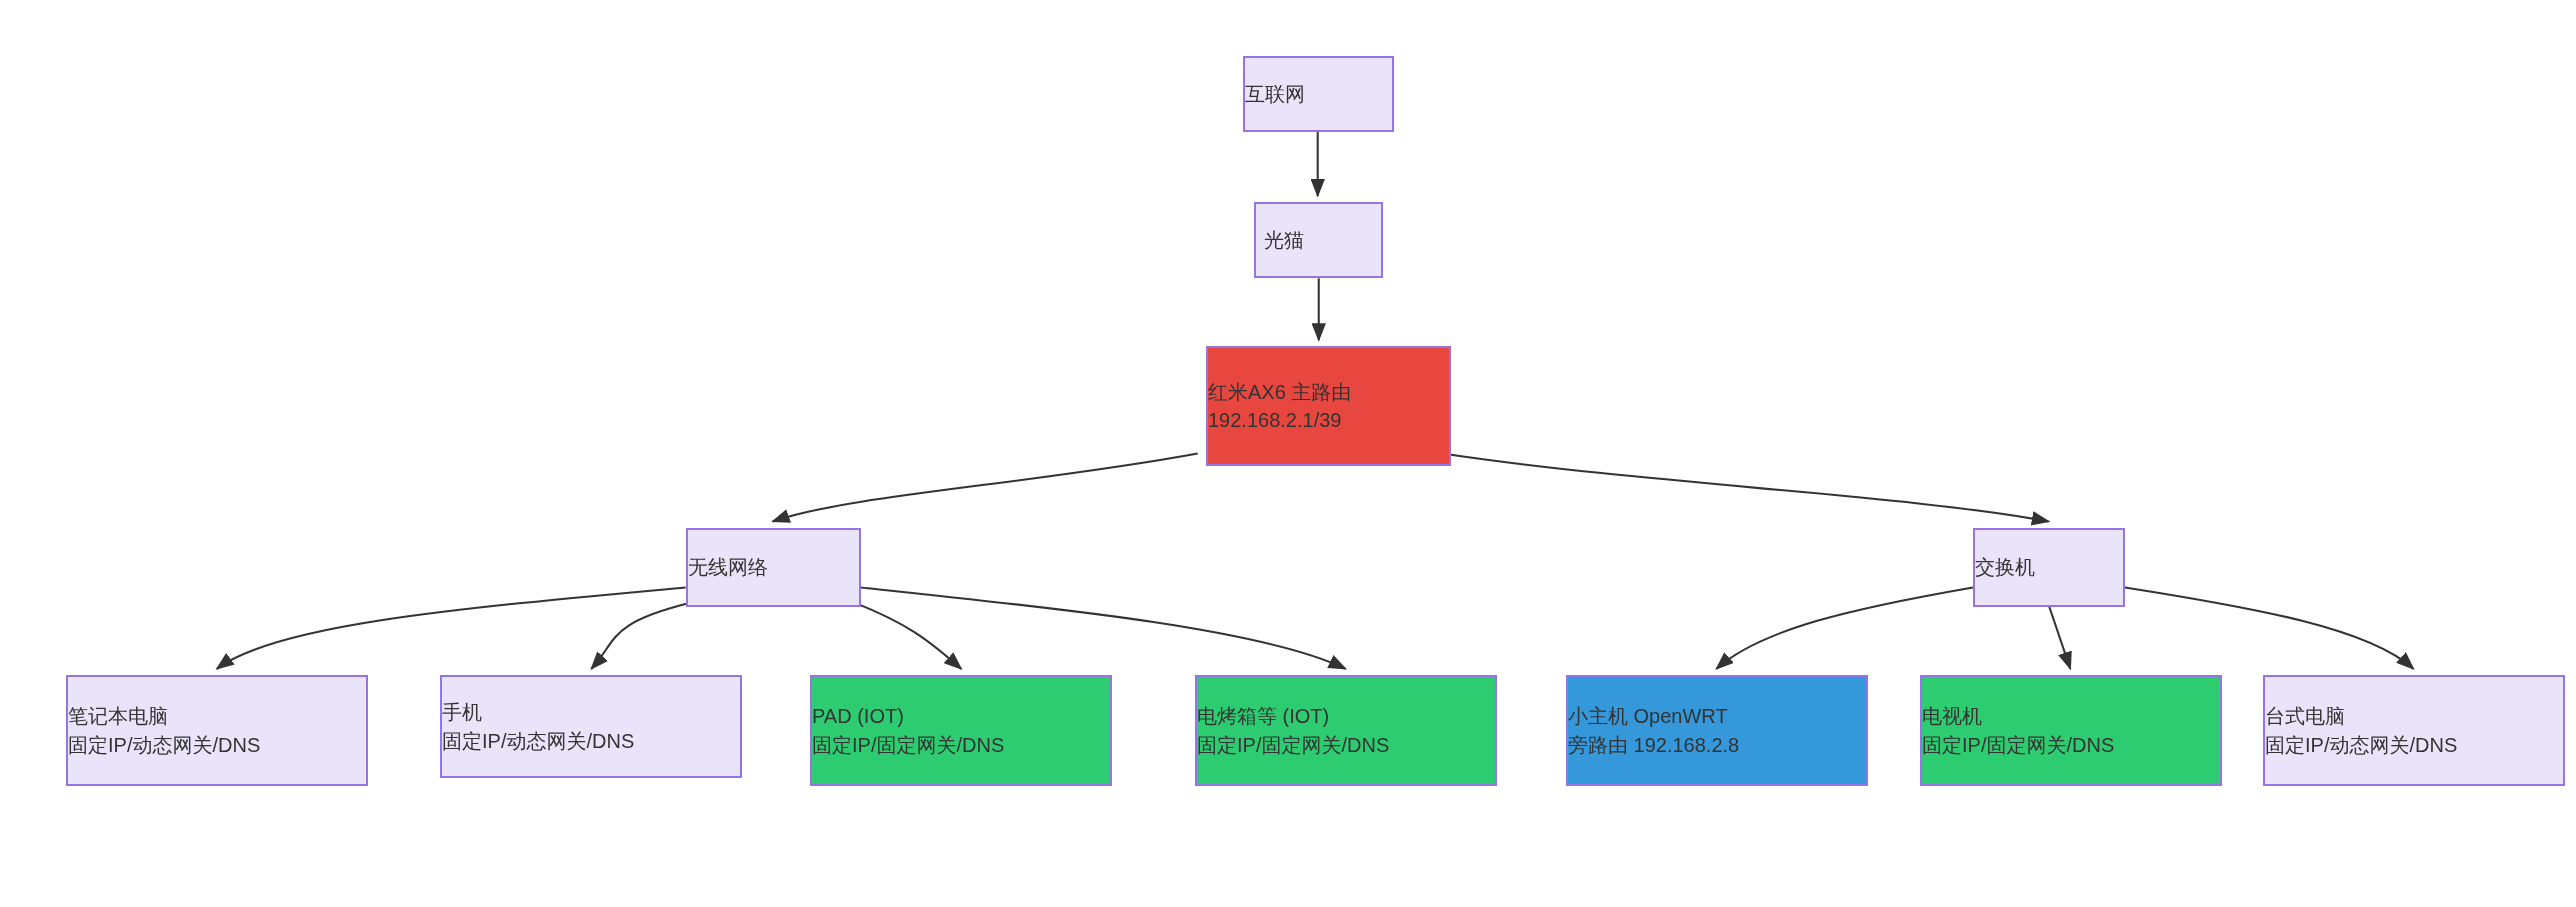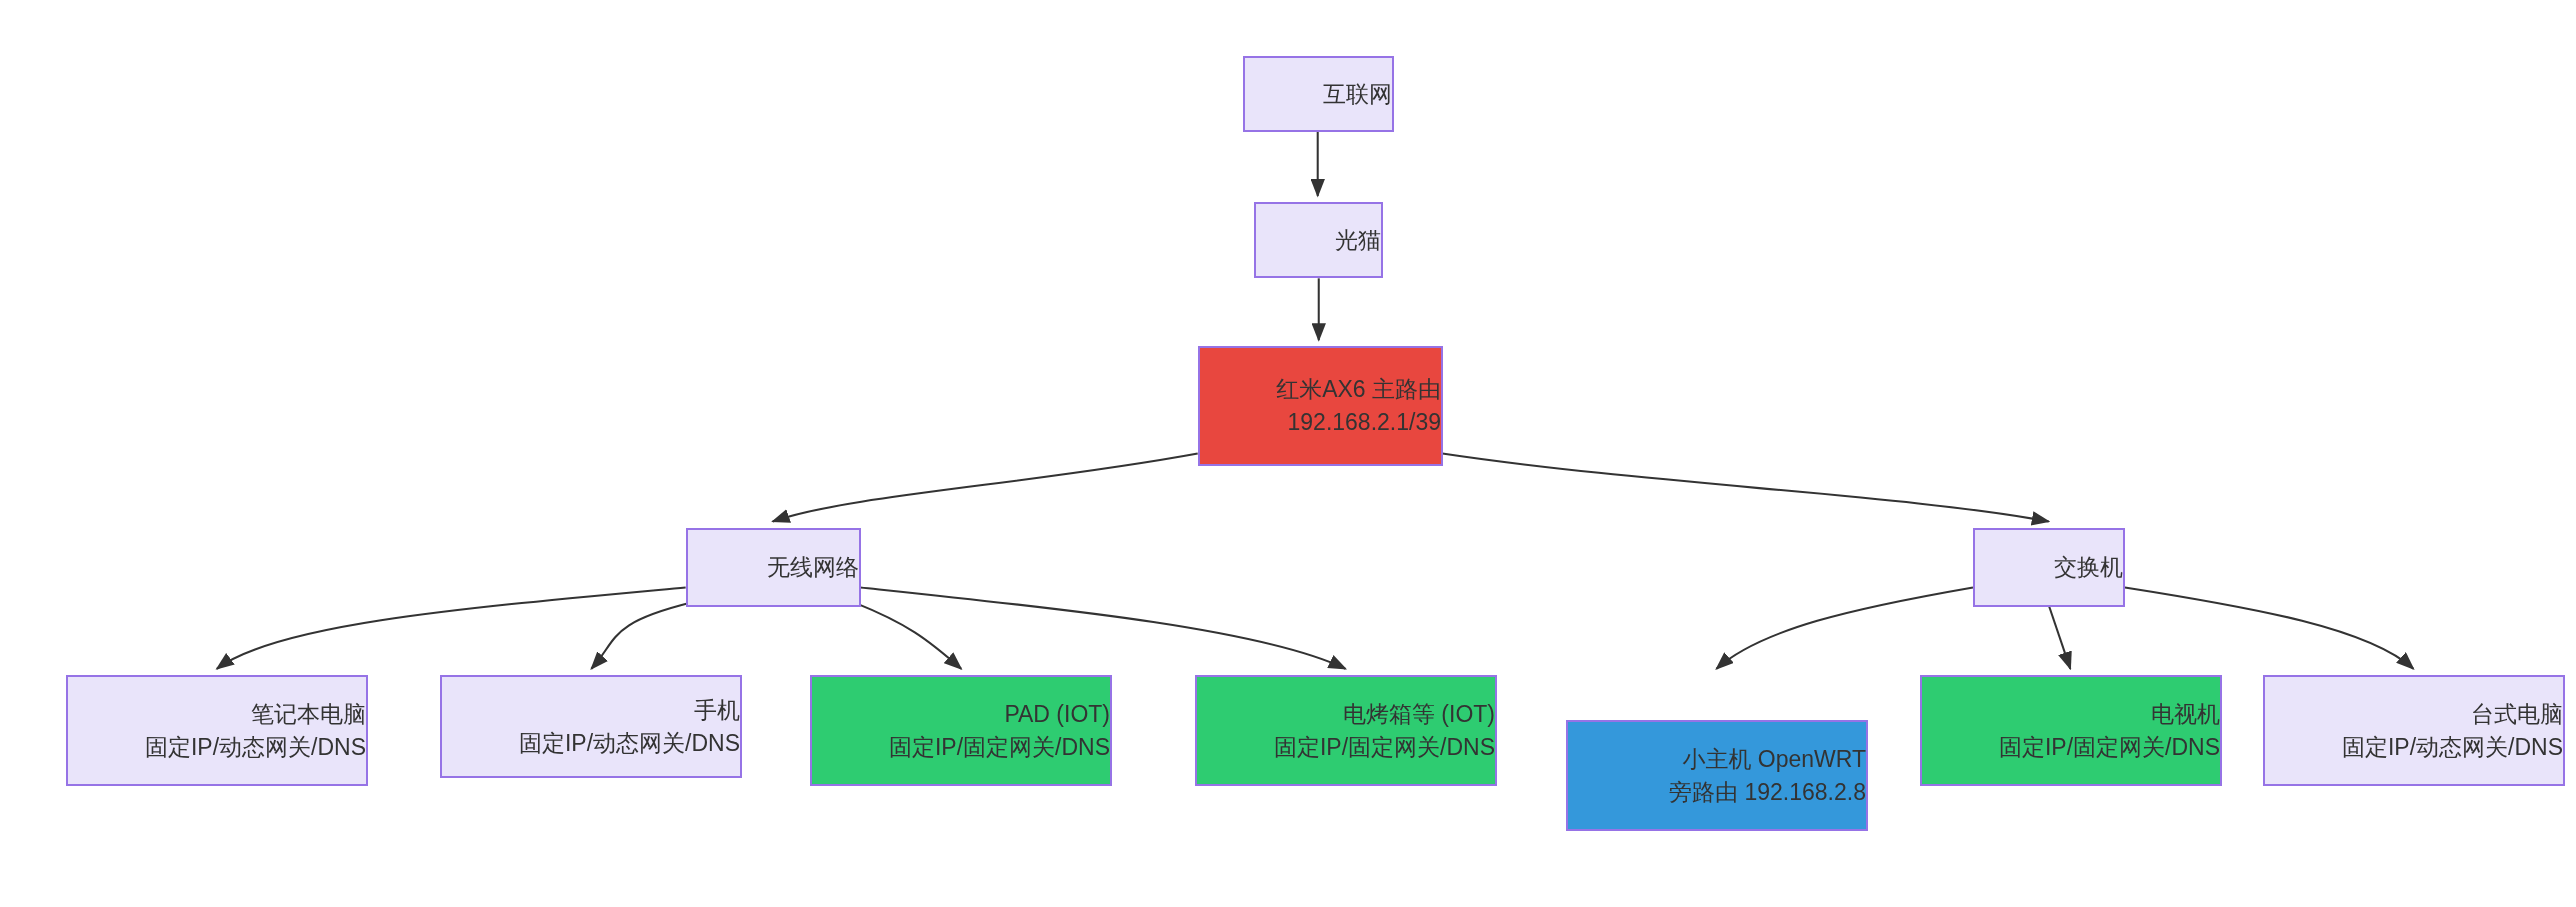--- a/index.html
+++ b/index.html
@@ -29,29 +29,29 @@
     height: 908px;
     pointer-events: none;
   }
   .node {
     position: absolute;
     box-sizing: border-box;
     border: 2.1px solid #9673e6;
     background: #e9e4fa;
     display: flex;
     flex-direction: column;
-    align-items: flex-end;
+    align-items: flex-start;
     justify-content: center;
     color: #333333;
-    font-size: 23px;
+    font-size: 20px;
     line-height: 1.42;
     white-space: nowrap;
     text-align: center;
   }
-  .node.red    { background: #e8473f; }
+  .node.red    { background: #e8473f; margin-left: 8px; }
   .node.green  { background: #2ecc71; }
   .node.blue   { background: #3498db; }
   .node-line   { display: block; }
 </style>
 </head>
 <body>
 
 <div id="diagram-canvas">
   <svg id="edge-layer" viewBox="0 0 5550 1762" xmlns="http://www.w3.org/2000/svg">
     <defs>
@@ -99,21 +99,21 @@
         <span class="node-line">固定IP/动态网关/DNS</span>
       </div>
       <div class="node green" style="left: 810px; top: 675px; width: 302px; height: 111px;">
         <span class="node-line">PAD (IOT)</span>
         <span class="node-line">固定IP/固定网关/DNS</span>
       </div>
       <div class="node green" style="left: 1195px; top: 675px; width: 302px; height: 111px;">
         <span class="node-line">电烤箱等 (IOT)</span>
         <span class="node-line">固定IP/固定网关/DNS</span>
       </div>
-      <div class="node blue" style="left: 1566px; top: 675px; width: 302px; height: 111px; margin-top: 45px;">
+      <div class="node blue" style="left: 1566px; top: 675px; width: 302px; height: 111px;">
         <span class="node-line">小主机 OpenWRT</span>
         <span class="node-line">旁路由 192.168.2.8</span>
       </div>
       <div class="node green" style="left: 1920px; top: 675px; width: 302px; height: 111px;">
         <span class="node-line">电视机</span>
         <span class="node-line">固定IP/固定网关/DNS</span>
       </div>
       <div class="node" style="left: 2263px; top: 675px; width: 302px; height: 111px;">
         <span class="node-line">台式电脑</span>
         <span class="node-line">固定IP/动态网关/DNS</span>

